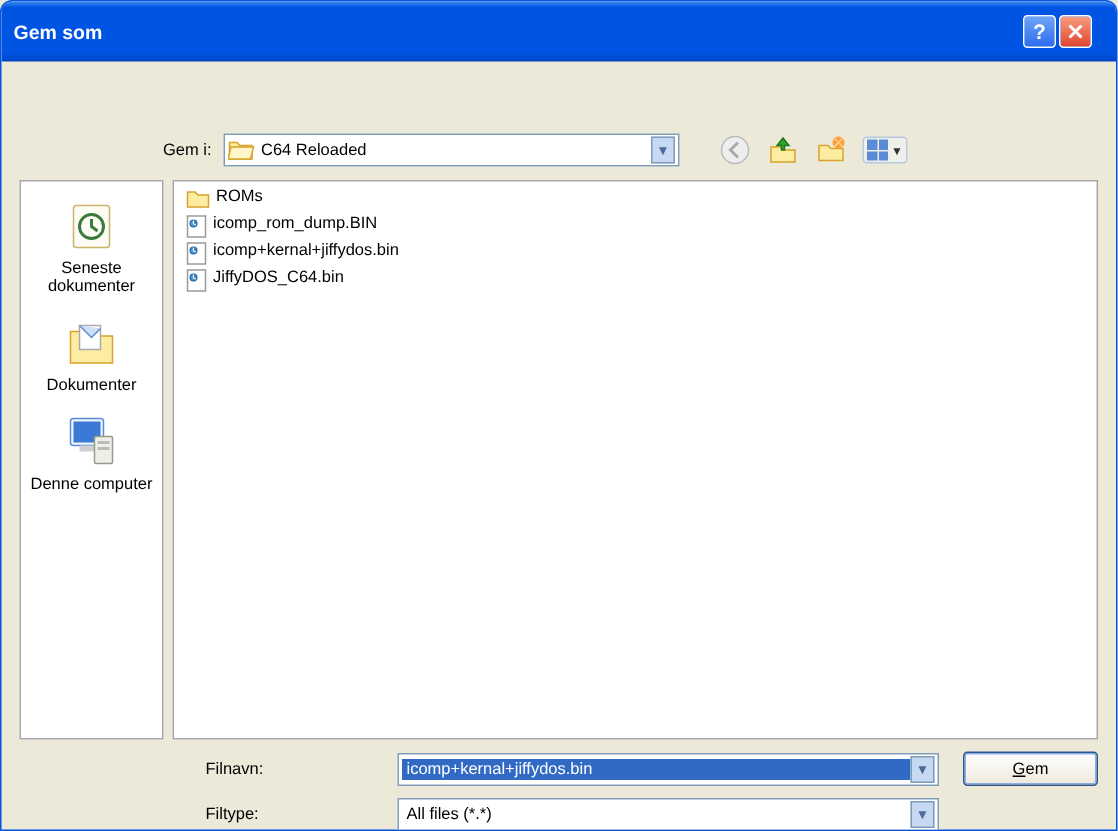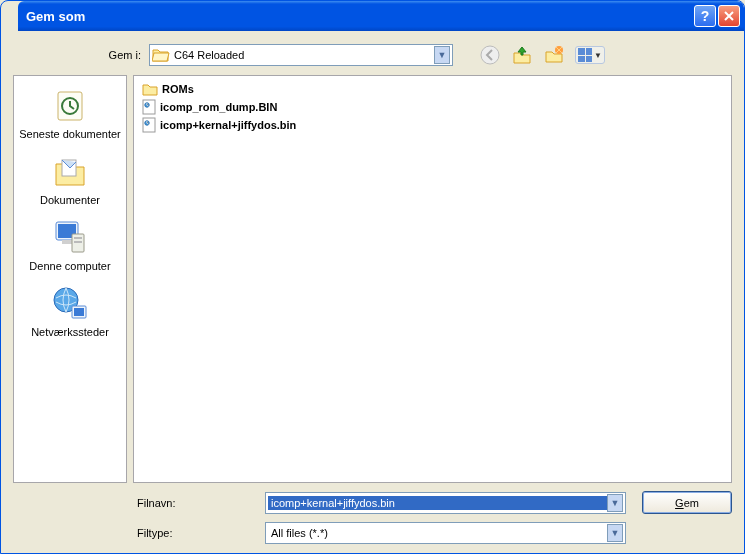--- a/index.html
+++ b/index.html
@@ -1,47 +1,47 @@
 <!DOCTYPE html>
 <html><head>
 <meta charset="utf-8">
 <style>
 * { box-sizing: border-box; margin: 0; padding: 0; font-family: Tahoma, sans-serif; font-size: 11px; }
 body { width: 745px; height: 554px; background: #ece9d8; border: 1px solid #0054e3; border-radius: 8px 8px 0 0; overflow: hidden; }
 
-.titlebar { height: 30px; background: linear-gradient(to bottom, #3c8cf0 0%, #0054e3 10%, #0054e3 85%, #0046c5 100%); display: flex; align-items: center; padding: 0 4px 0 8px; border-radius: 6px 6px 0 0; margin-left: 17px; }
+.titlebar { height: 40px; background: linear-gradient(to bottom, #3c8cf0 0%, #0054e3 10%, #0054e3 85%, #0046c5 100%); display: flex; align-items: center; padding: 0 16px 0 8px; border-radius: 6px 6px 0 0; }
 .titlebar-text { color: #fff; font-weight: bold; font-size: 13px; flex: 1; }
 .titlebar-btns { display: flex; gap: 2px; }
 .title-btn { width: 22px; height: 22px; border-radius: 3px; border: 1px solid #fff; display: flex; align-items: center; justify-content: center; font-weight: bold; font-size: 14px; color: #fff; cursor: pointer; }
 .help-btn { background: linear-gradient(to bottom,#6fa5f5,#2c6df0); }
 .close-btn { background: linear-gradient(to bottom,#f89e7f,#e24531); }
 
 .content { padding: 10px 12px 8px 12px; height: calc(100% - 30px); display: flex; flex-direction: column; }
 
-.toprow { display: flex; align-items: center; gap: 8px; height: 28px; margin-bottom: 6px; padding-left: 70px; }
+.toprow { display: flex; align-items: center; gap: 8px; height: 28px; margin-bottom: 6px; padding-left: 70px; margin-top: 35px; }
 .toprow-label { width: 58px; text-align: right; }
 .lookin { display:flex; align-items:center; width: 304px; height: 22px; background: #fff; border: 1px solid #7f9db9; padding: 0 2px; }
 .lookin .folder-ic { margin-right: 4px; }
 .lookin-text { flex:1; }
 .lookin-dd { width:16px; height:18px; background:#c7d8f3; border:1px solid #7f9db9; display:flex; align-items:center; justify-content:center; font-size:9px; color:#4a6a99; cursor:pointer; }
 .tb-icons { display:flex; gap:10px; margin-left:18px; align-items:center; }
 .tb-ic { width:22px; height:22px; display:flex; align-items:center; justify-content:center; cursor:pointer; }
 .views-btn { display:flex; align-items:center; border:1px solid #b8c8e0; background:#f0f0ea; padding:1px 2px; border-radius:3px; cursor:pointer; }
 .views-grid { width:14px; height:14px; display:grid; grid-template-columns:1fr 1fr; grid-template-rows:1fr 1fr; gap:1px; margin-right:2px; }
 .views-grid div { background:#5a8cd6; }
 
 .midarea { flex:1; display:flex; gap:6px; min-height:0; }
 
-.places { width:114px; background:#fff; border:1px solid #a7a6aa; display:flex; flex-direction:column; align-items:center; padding:6px 0; gap:4px; overflow:hidden; }
+.places { width:96px; background:#fff; border:1px solid #a7a6aa; display:flex; flex-direction:column; align-items:center; padding:6px 0; gap:4px; overflow:hidden; }
 .place { width:100%; display:flex; flex-direction:column; align-items:center; gap:2px; padding:4px 0; cursor:pointer; text-align:center; }
 .place-ic { width:40px; height:40px; display:flex; align-items:center; justify-content:center; }
 .place span { color:#000; }
 
 .filelist { flex:1; background:#fff; border:1px solid #a7a6aa; padding:4px 8px; }
-.file-item { display:flex; align-items:center; gap:4px; height:18px; cursor:pointer;font-weight:bold; }
+.file-item { display:flex; gap:4px; height:18px; cursor:pointer; }
 
 .bottomrows { display:flex; gap:6px; margin-top:8px; }
 .bottomleft { width:118px; }
 .bottommid { flex:1; display:flex; flex-direction:column; gap:6px; }
 .bottomright { width:100px; display:flex; flex-direction:column; gap:6px; align-items:flex-end; }
 
 .brow { display:flex; align-items:center; height:24px; }
 .brow-label { width:128px; }
 .combo { flex:1; height:22px; background:#fff; border:1px solid #7f9db9; display:flex; align-items:center; padding:0 2px; }
 .combo-text { flex:1; padding:1px 3px; }
@@ -143,31 +143,20 @@
               <rect x="6" y="4" width="22" height="18" rx="2" fill="#eef4fb" stroke="#5a8cd6"></rect>
               <rect x="8" y="6" width="18" height="14" fill="#3a7ad6"></rect>
               <rect x="12" y="22" width="10" height="4" fill="#d0d0d0"></rect>
               <rect x="22" y="16" width="12" height="18" rx="1" fill="#eef0e8" stroke="#9a9a8a"></rect>
               <rect x="24" y="19" width="8" height="2" fill="#bbb"></rect>
               <rect x="24" y="23" width="8" height="2" fill="#bbb"></rect>
             </svg>
         </div>
         <span>Denne computer</span>
       </div>
-      <div class="place">
-        <div class="place-ic">
-          <svg width="40" height="40" viewBox="0 0 40 40">
-              <circle cx="16" cy="16" r="12" fill="#5aa8e8" stroke="#2a6ab8"></circle>
-              <path d="M6 14 Q16 8 26 14 M6 18 Q16 24 26 18 M16 4 Q10 16 16 28 M16 4 Q22 16 16 28" stroke="#cde6f8" fill="none"></path>
-              <rect x="22" y="22" width="14" height="12" rx="1" fill="#eef4fb" stroke="#5a8cd6"></rect>
-              <rect x="24" y="24" width="10" height="8" fill="#3a7ad6"></rect>
-            </svg>
-        </div>
-        <span>Netværkssteder</span>
-      </div>
     </div>
 
     <div class="filelist">
       <div class="file-item">
         <span class="folder-ic">
           <svg width="16" height="14" viewBox="0 0 16 14">
               <path d="M1 3 h5 l2 2 h7 v8 h-14 z" fill="#fceda3" stroke="#d9a32a"></path>
             </svg>
         </span>
         <span>ROMs</span>
@@ -184,20 +173,30 @@
       </div>
       <div class="file-item">
         <span class="file-ic">
           <svg width="14" height="16" viewBox="0 0 14 16">
               <rect x="1" y="1" width="12" height="14" fill="#fff" stroke="#9a9a9a"></rect>
               <circle cx="5" cy="6" r="2.2" fill="#4da0e0" stroke="#2a70b0"></circle>
               <path d="M5 4 v2 l1.5 1" stroke="#fff" stroke-width="0.8"></path>
             </svg>
         </span>
         <span>icomp+kernal+jiffydos.bin</span>
+      </div>
+      <div class="file-item">
+        <span class="file-ic">
+          <svg width="14" height="16" viewBox="0 0 14 16">
+              <rect x="1" y="1" width="12" height="14" fill="#fff" stroke="#9a9a9a"></rect>
+              <circle cx="5" cy="6" r="2.2" fill="#4da0e0" stroke="#2a70b0"></circle>
+              <path d="M5 4 v2 l1.5 1" stroke="#fff" stroke-width="0.8"></path>
+            </svg>
+        </span>
+        <span>JiffyDOS_C64.bin</span>
       </div>
     </div>
   </div>
 
   <div class="bottomrows">
     <div class="bottomleft"></div>
     <div class="bottommid">
       <div class="brow">
         <div class="brow-label">Filnavn:</div>
         <div class="combo">

